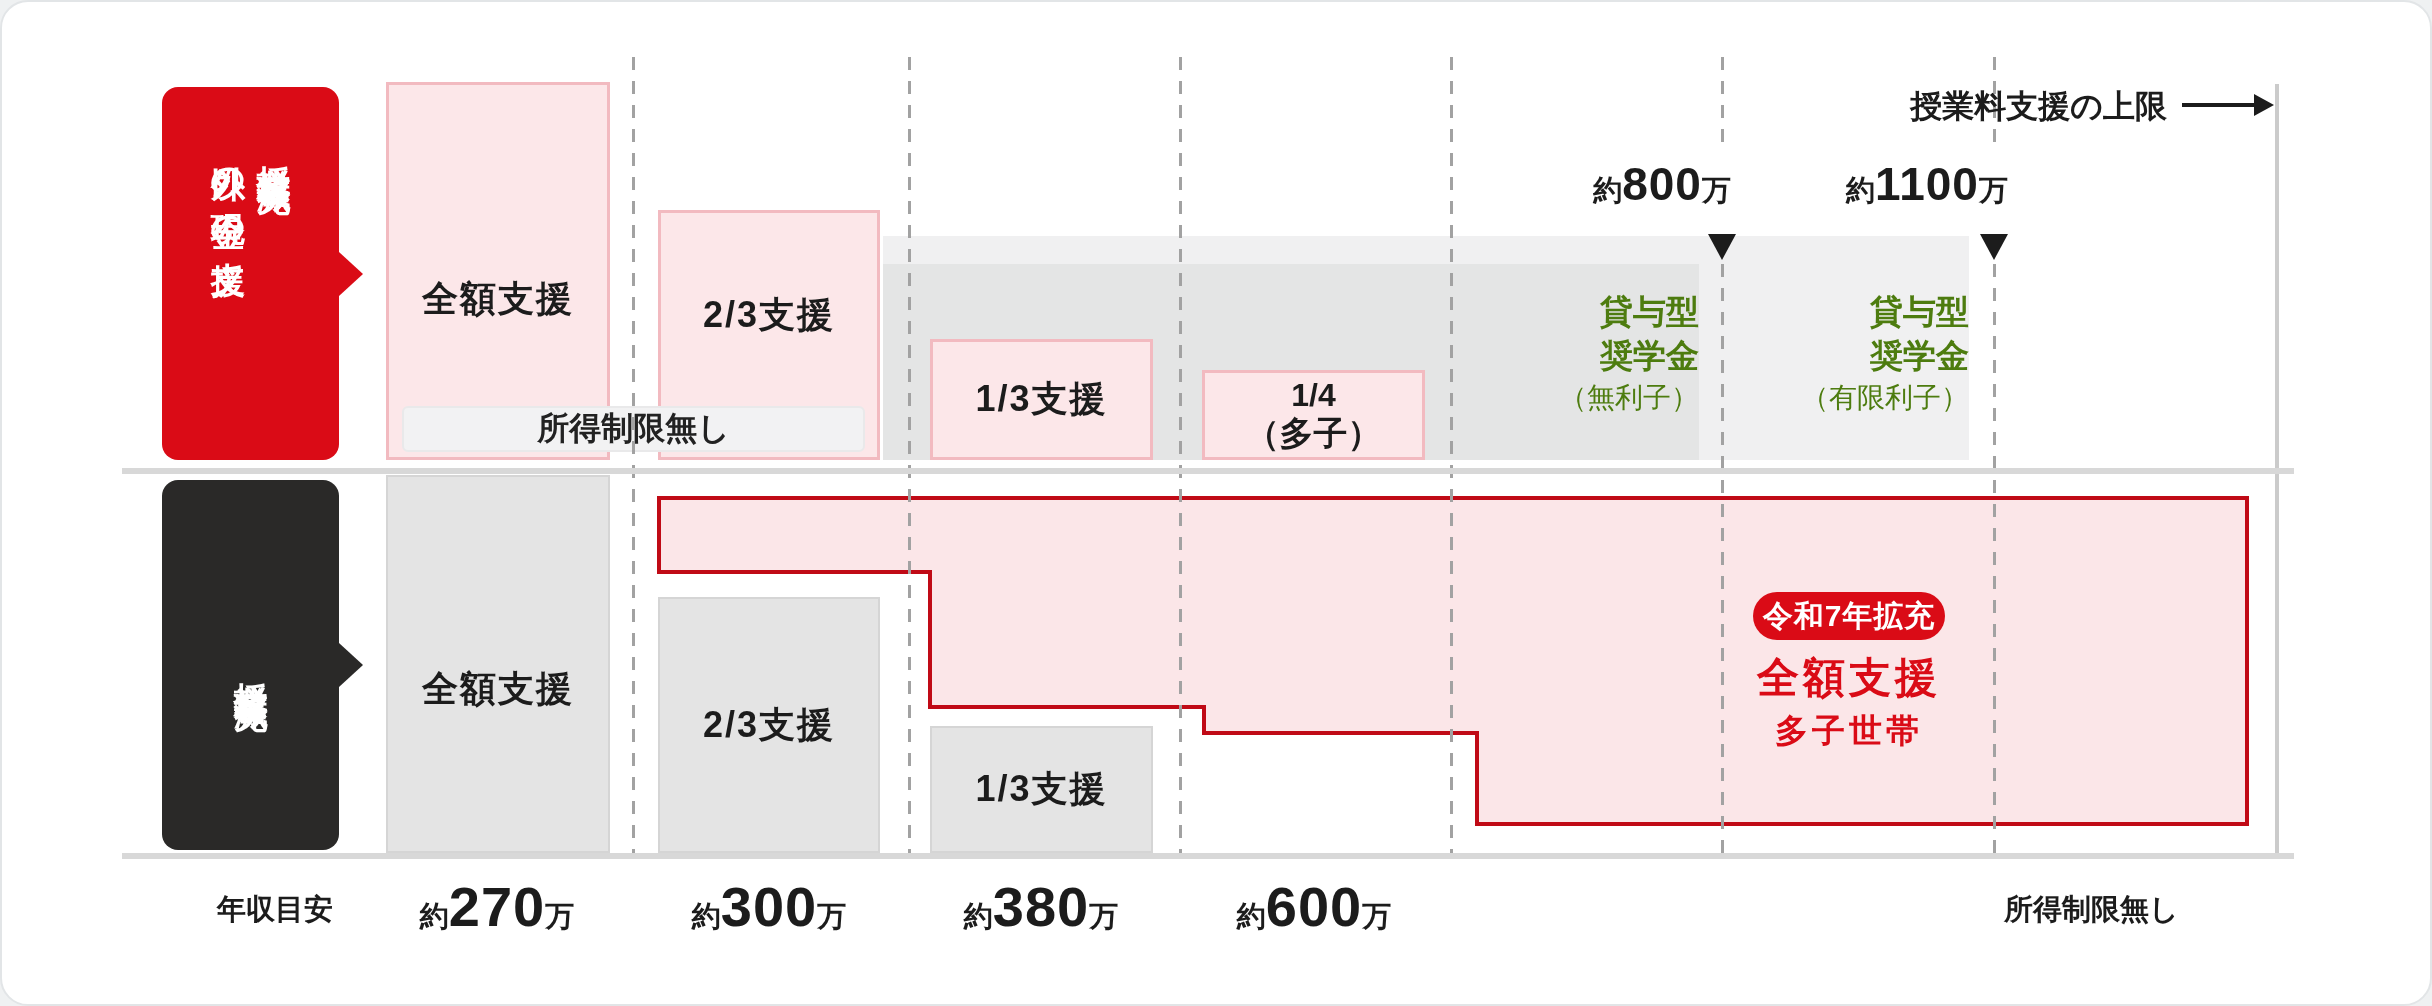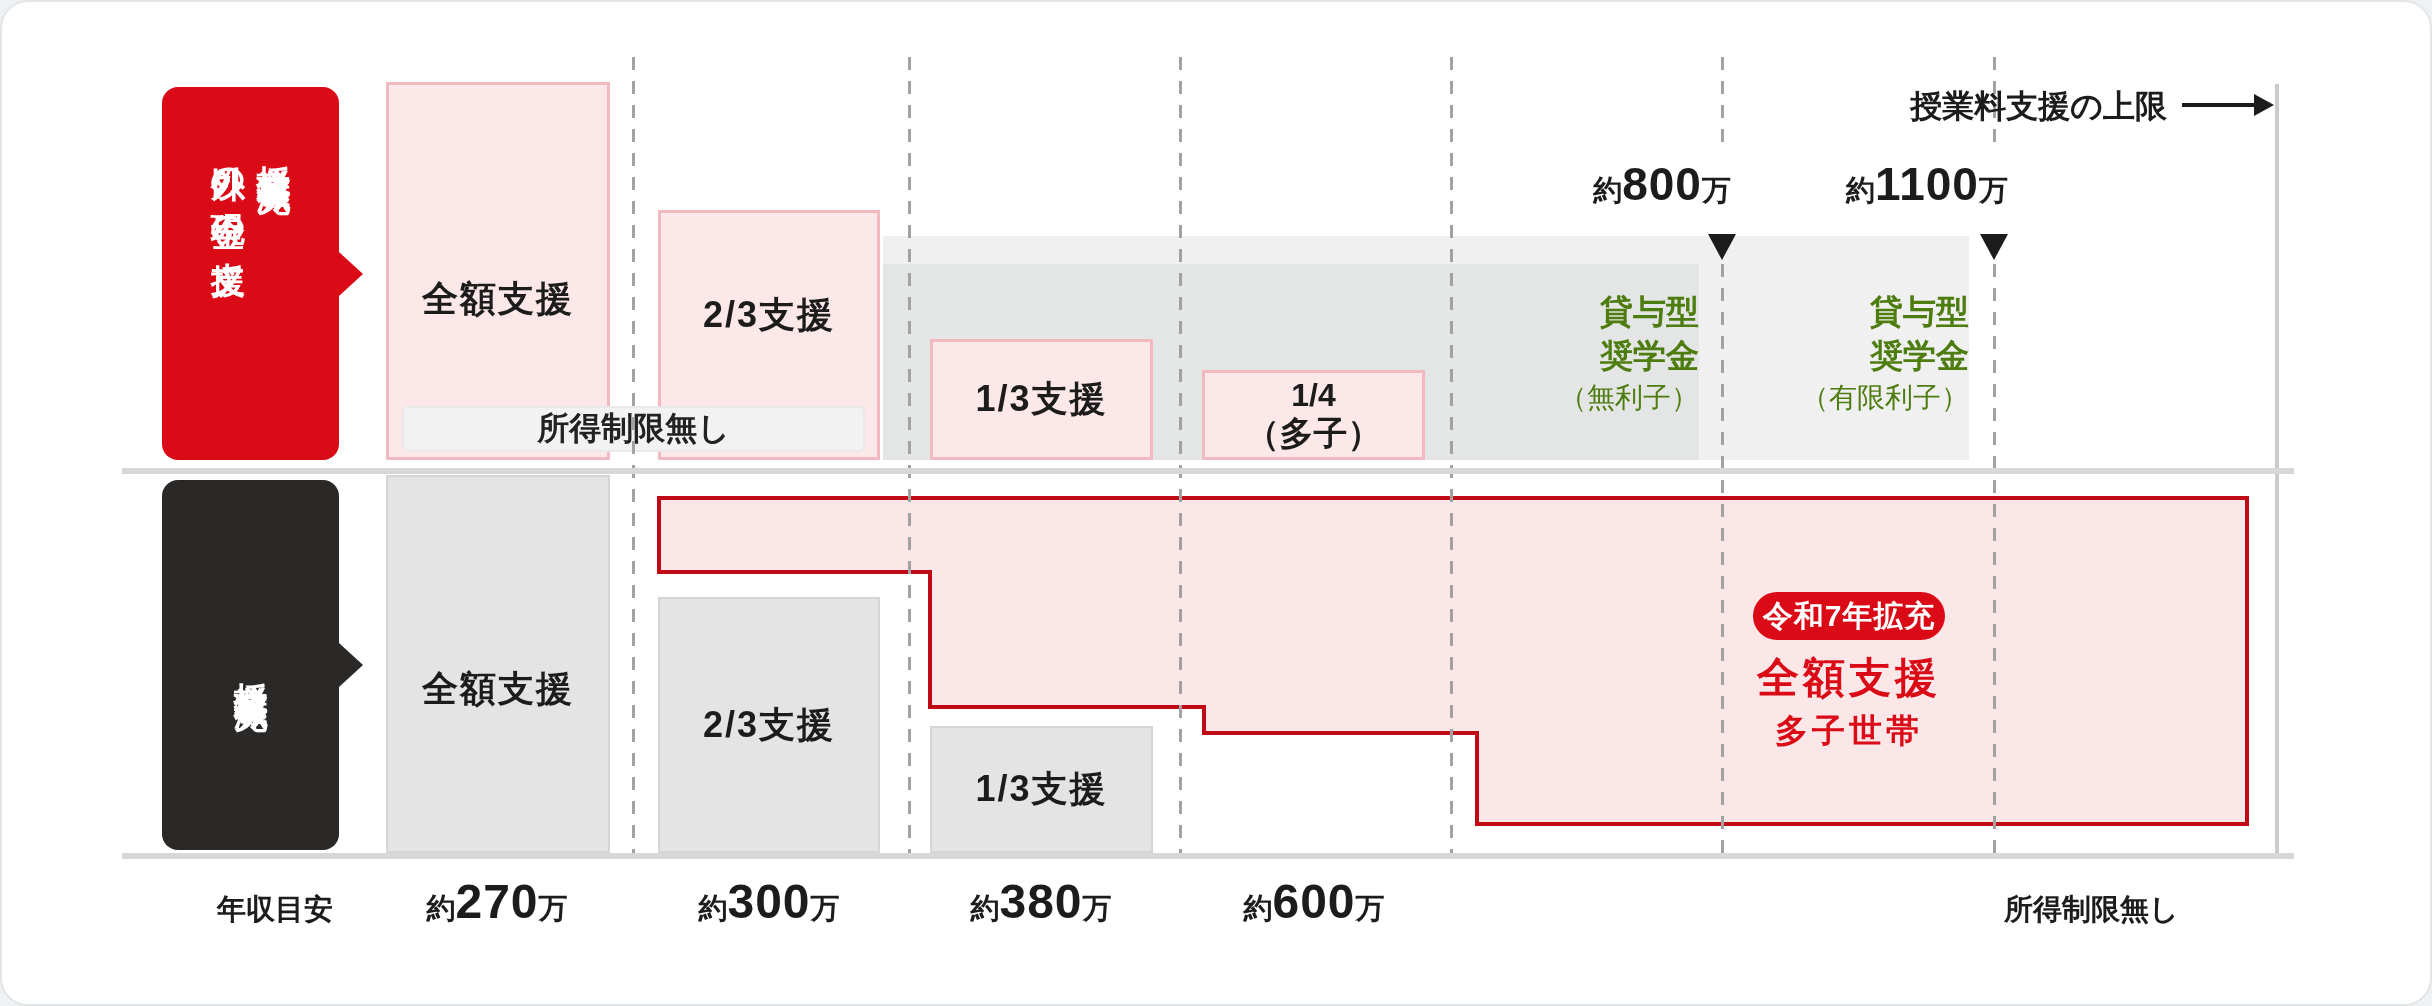--- a/index.html
+++ b/index.html
@@ -26,21 +26,21 @@
     font-size:32px;font-weight:600;color:#222;}
   .loantext{text-align:right;font-size:33px;font-weight:700;line-height:44px;color:#4d7c0f;}
   .loantext .paren{font-size:28px;font-weight:500;line-height:40px;}
   
   .vdash{width:3px;background:repeating-linear-gradient(180deg,#a2a2a2 0 13px,transparent 13px 24px);}
   .hline{background:#d8d8d8;}
   .vline-solid{width:4px;background:#cbcbcb;}
   
   .tick{display:flex;align-items:baseline;justify-content:center;white-space:nowrap;}
   .tick .small{font-size:29px;font-weight:700;}
-  .tick .big{font-size:48px;font-weight:700;letter-spacing:1px;}
+  .tick .big{font-size:56px;font-weight:700;letter-spacing:1px;}
   .marker .big{font-size:46px;text-align:right;}
   .axis-label{font-size:29px;font-weight:700;}
   
   .badge{background:#da0b16;color:#fff;border-radius:26px;font-size:30px;font-weight:700;letter-spacing:1px;}
   .exp-title{color:#da0b16;font-size:42px;font-weight:700;letter-spacing:4px;}
   .exp-sub{color:#da0b16;font-size:33px;font-weight:600;letter-spacing:4px;}
   .toplimit{font-size:32px;font-weight:700;white-space:nowrap;}
   .boxlabel{font-size:36px;letter-spacing:2px;}
   .sublines{text-align:center;}
 </style>

